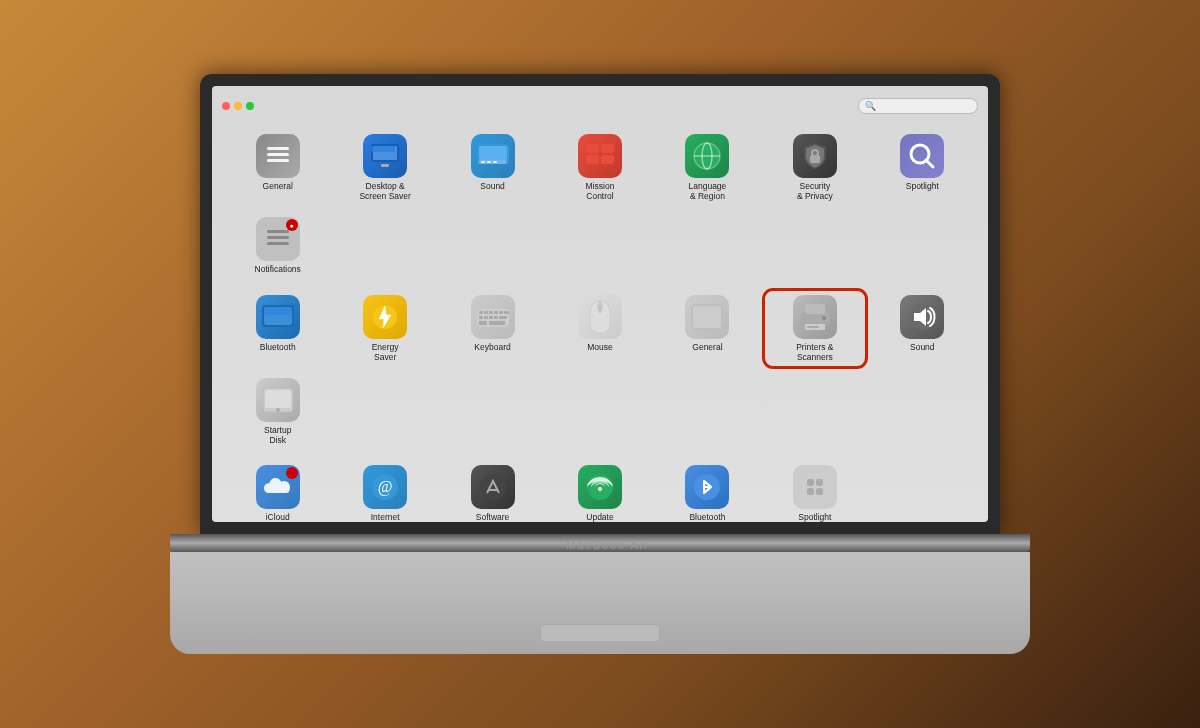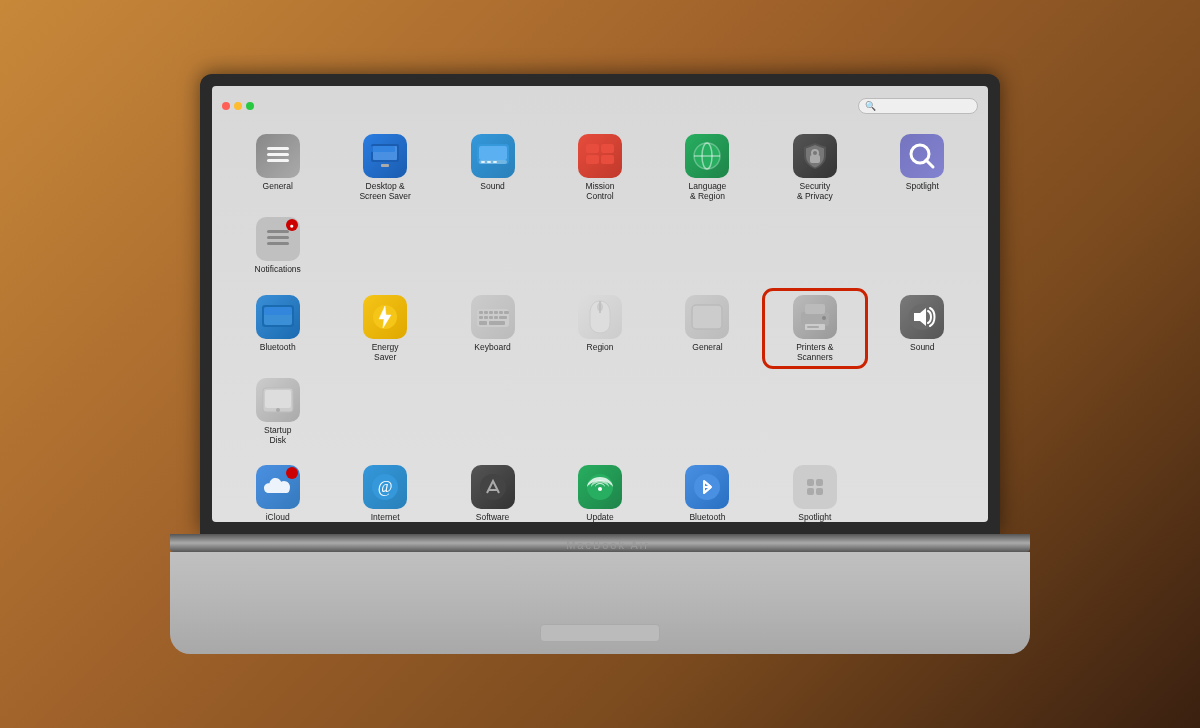--- a/index.html
+++ b/index.html
@@ -372,21 +372,21 @@
             <div class="pref-label">Keyboard</div>
           </div>
           <div class="pref-item">
             <div class="pref-icon icon-mouse">
               <svg width="28" height="36" viewBox="0 0 28 36">
                   <path d="M14 2 C7 2 4 8 4 14 L4 24 C4 30 8 34 14 34 C20 34 24 30 24 24 L24 14 C24 8 21 2 14 2Z" fill="#ddd" stroke="#ccc" stroke-width="1"></path>
                   <line x1="14" y1="2" x2="14" y2="14" stroke="#bbb" stroke-width="1.5"></line>
                   <ellipse cx="14" cy="8" rx="3" ry="4" fill="#bbb" opacity="0.5"></ellipse>
                 </svg>
             </div>
-            <div class="pref-label">Region</div>
+            <div class="pref-label">Mouse</div>
           </div>
           <div class="pref-item">
             <div class="pref-icon icon-trackpad">
               <svg width="36" height="30" viewBox="0 0 36 30">
                   <rect x="3" y="3" width="30" height="24" rx="4" fill="#ccc" stroke="#bbb" stroke-width="1.5"></rect>
                 </svg>
             </div>
             <div class="pref-label">General</div>
           </div>
           <div class="pref-item highlighted">

